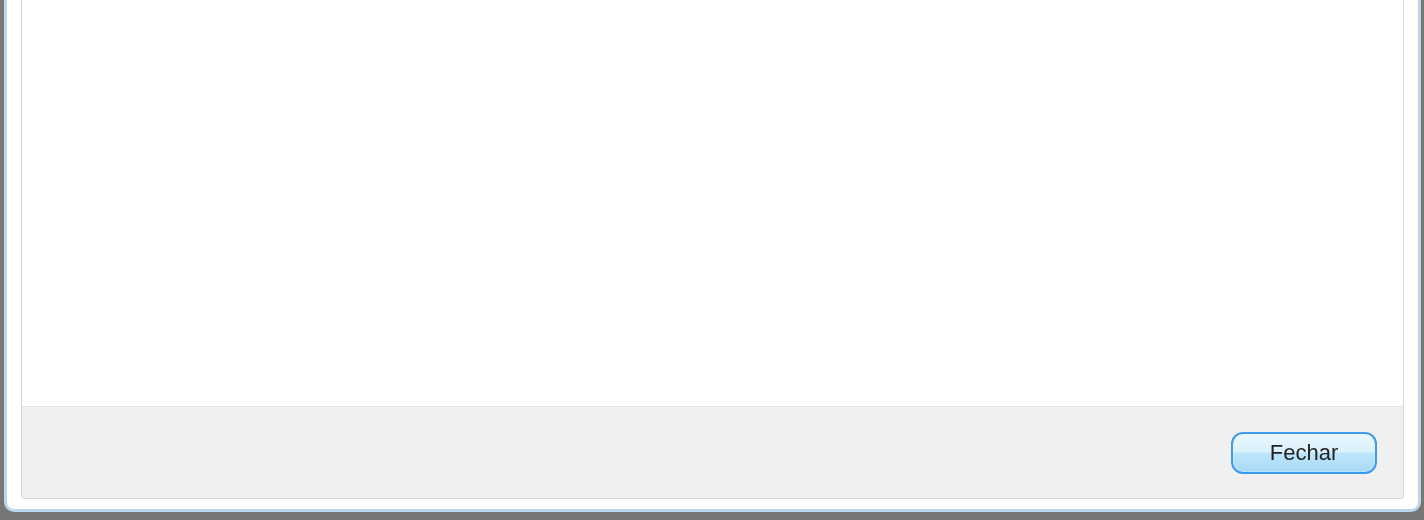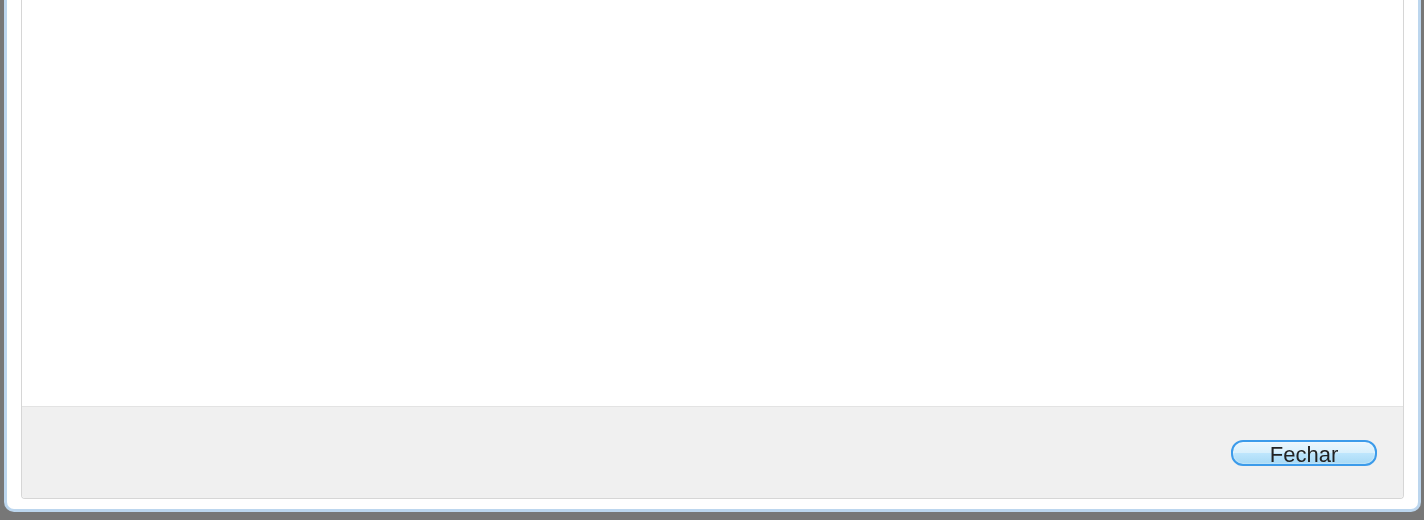--- a/index.html
+++ b/index.html
@@ -46,21 +46,21 @@
       height: 92px;
       background: #f0f0f0;
       border-top: 1px solid #e3e3e3;
       display: flex;
       justify-content: flex-end;
       align-items: center;
       padding-right: 26px;
     }
     .close-button {
       min-width: 146px;
-      height: 26px;
+      height: 42px;
       font-size: 22px;
       color: #222222;
       background: linear-gradient(to bottom, #eaf6fd 0%, #d9f0fc 48%, #bee6fd 50%, #a7d9f5 100%);
       border: 2px solid #3c9bea;
       border-radius: 12px;
       cursor: pointer;
       padding: 0 18px;
       box-shadow: inset 0 0 2px rgba(255,255,255,0.8);
     }
   </style>

